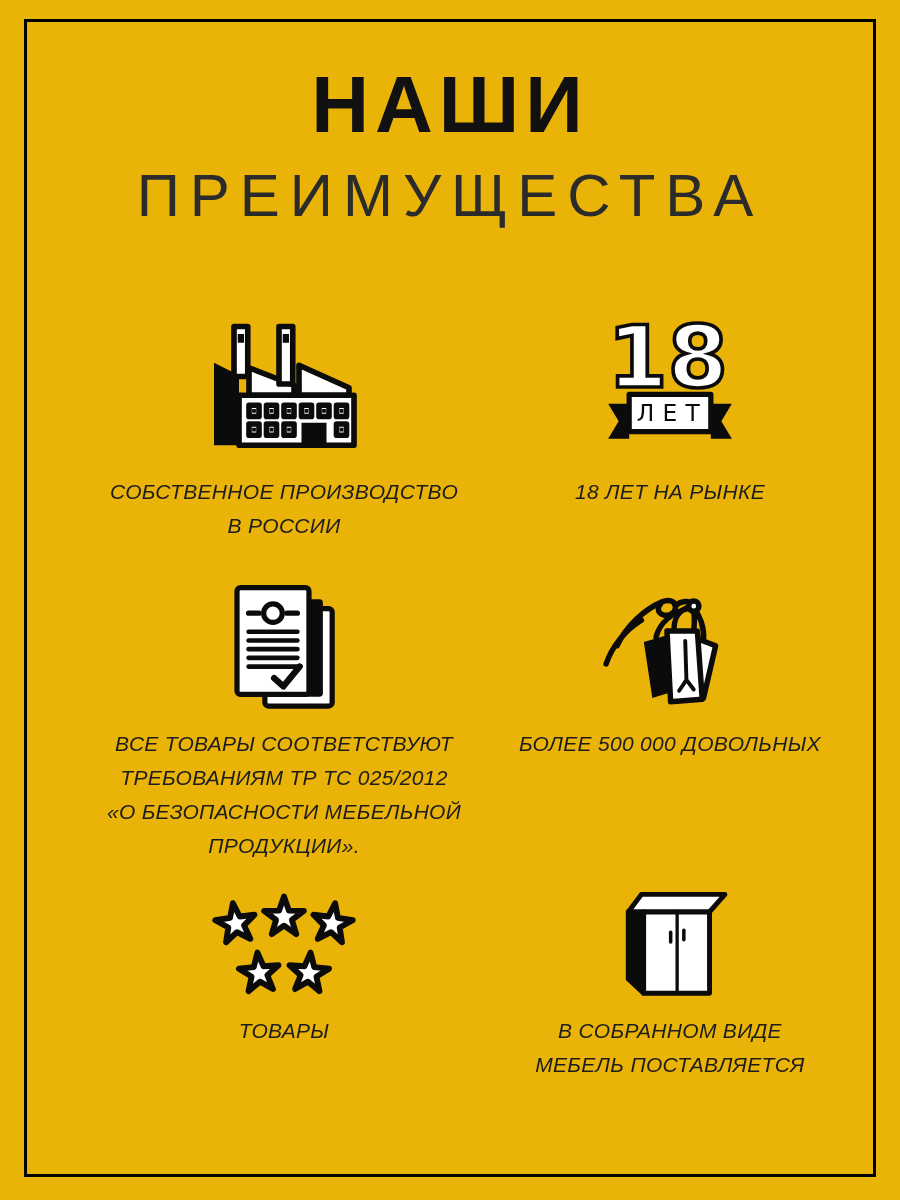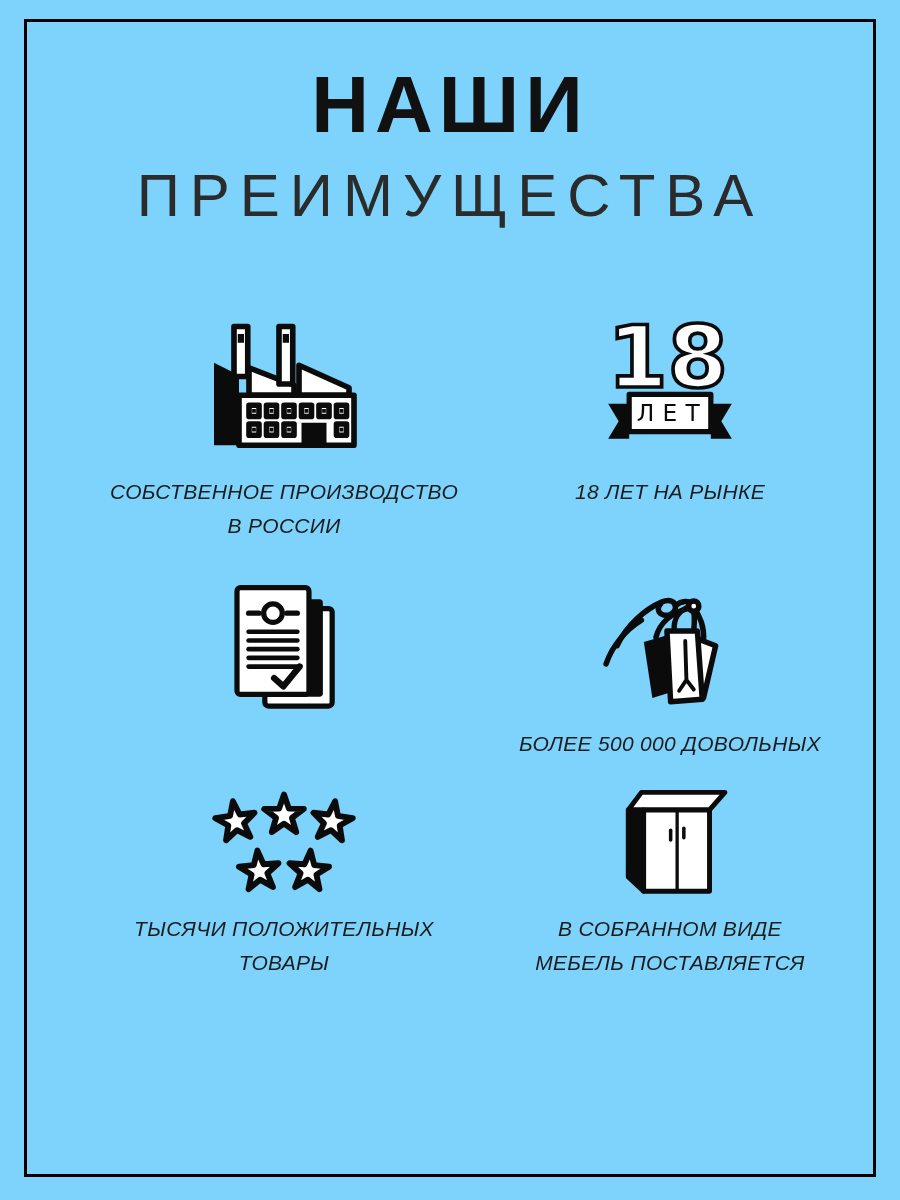--- a/index.html
+++ b/index.html
@@ -1,19 +1,19 @@
 <!DOCTYPE html>
 <html><head>
 <meta charset="utf-8">
 <style>
   html,body{margin:0;padding:0;background:#ffffff;}
   .page{
     position:relative;
     width:900px;height:1200px;
-    background:#7dd3fc;
+    background:#eab308;
     font-family:"Liberation Sans", sans-serif;
     color:#1c1c1c;
     overflow:hidden;
   }
   .frame{
     position:absolute;
     left:24px;top:19px;right:24px;bottom:23px;
     border:3px solid #000000;
     pointer-events:none;
   }
@@ -140,20 +140,26 @@
             <line class="ln" x1="22" y1="26" x2="31" y2="26" stroke-width="4.5"></line>
             <line class="ln" x1="55" y1="26" x2="64" y2="26" stroke-width="4.5"></line>
             <line class="ln" x1="22" y1="42" x2="64" y2="42" stroke-width="4"></line>
             <line class="ln" x1="22" y1="49.5" x2="64" y2="49.5" stroke-width="4"></line>
             <line class="ln" x1="22" y1="57" x2="64" y2="57" stroke-width="4"></line>
             <line class="ln" x1="22" y1="64.5" x2="64" y2="64.5" stroke-width="4"></line>
             <line class="ln" x1="22" y1="72" x2="64" y2="72" stroke-width="4"></line>
             <path class="ln" d="M44,82 L52,89 L66,72" stroke-width="5.5"></path>
           </svg>
         </div>
+        <div class="caption">
+          <div>ВСЕ ТОВАРЫ СООТВЕТСТВУЮТ</div>
+          <div>ТРЕБОВАНИЯМ ТР ТС 025/2012</div>
+          <div>«О БЕЗОПАСНОСТИ МЕБЕЛЬНОЙ</div>
+          <div>ПРОДУКЦИИ».</div>
+        </div>
       </div>
 
       <div class="cell">
         <div class="icon-slot">
           <svg width="140" height="137" viewBox="0 0 115 112">
             <path class="ln" stroke-width="4.5" d="M5,72 C10,57 21,44 34,36"></path>
             <path class="ln" stroke-width="4.5" d="M14,57 C22,40 37,27 51,21 C57,18.5 62.5,20.5 62,26 C61.5,31 55,33.5 50.5,31 C47.5,29.3 47,25.5 49.5,23"></path>
             <path class="ln" stroke-width="4.5" d="M62,24 C67,20 73,19.5 76.5,23.5"></path>
             <path class="ln" stroke-width="4.5" d="M46,50 C49,38 59,30 72,26.5"></path>
             <path class="ln" stroke-width="4.5" d="M85,53 C86,42 82,32 77,26"></path>
@@ -181,21 +187,20 @@
               <path id="star5" d="M0,-16 L3.76,-5.18 L15.22,-4.94 L6.09,1.98 L9.4,12.94 L0,6.4 L-9.4,12.94 L-6.09,1.98 L-15.22,-4.94 L-3.76,-5.18 Z"></path>
             </defs>
             <use href="#star5" class="st" transform="translate(28,26) rotate(-8)"></use>
             <use href="#star5" class="st" fill="#0b0b0b" transform="translate(65,21)"></use>
             <use href="#star5" class="st" transform="translate(102,26) rotate(8)"></use>
             <use href="#star5" class="st" transform="translate(46,64) rotate(-5)"></use>
             <use href="#star5" class="st" transform="translate(84,64) rotate(5)"></use>
           </svg>
         </div>
         <div class="caption">
-          <div>ТЫСЯЧИ ПОЛОЖИТЕЛЬНЫХ</div>
           <div>ТОВАРЫ</div>
         </div>
       </div>
 
       <div class="cell">
         <div class="icon-slot">
           <svg width="132" height="123" viewBox="0 0 120 112">
             <polygon class="st" points="22,30 34,14 110,14 96,30"></polygon>
             <polygon class="bk" points="22,30 36,30 36,104 22,91" stroke="#0b0b0b" stroke-width="4.5" stroke-linejoin="round"></polygon>
             <rect class="st" x="36" y="30" width="60" height="74"></rect>

